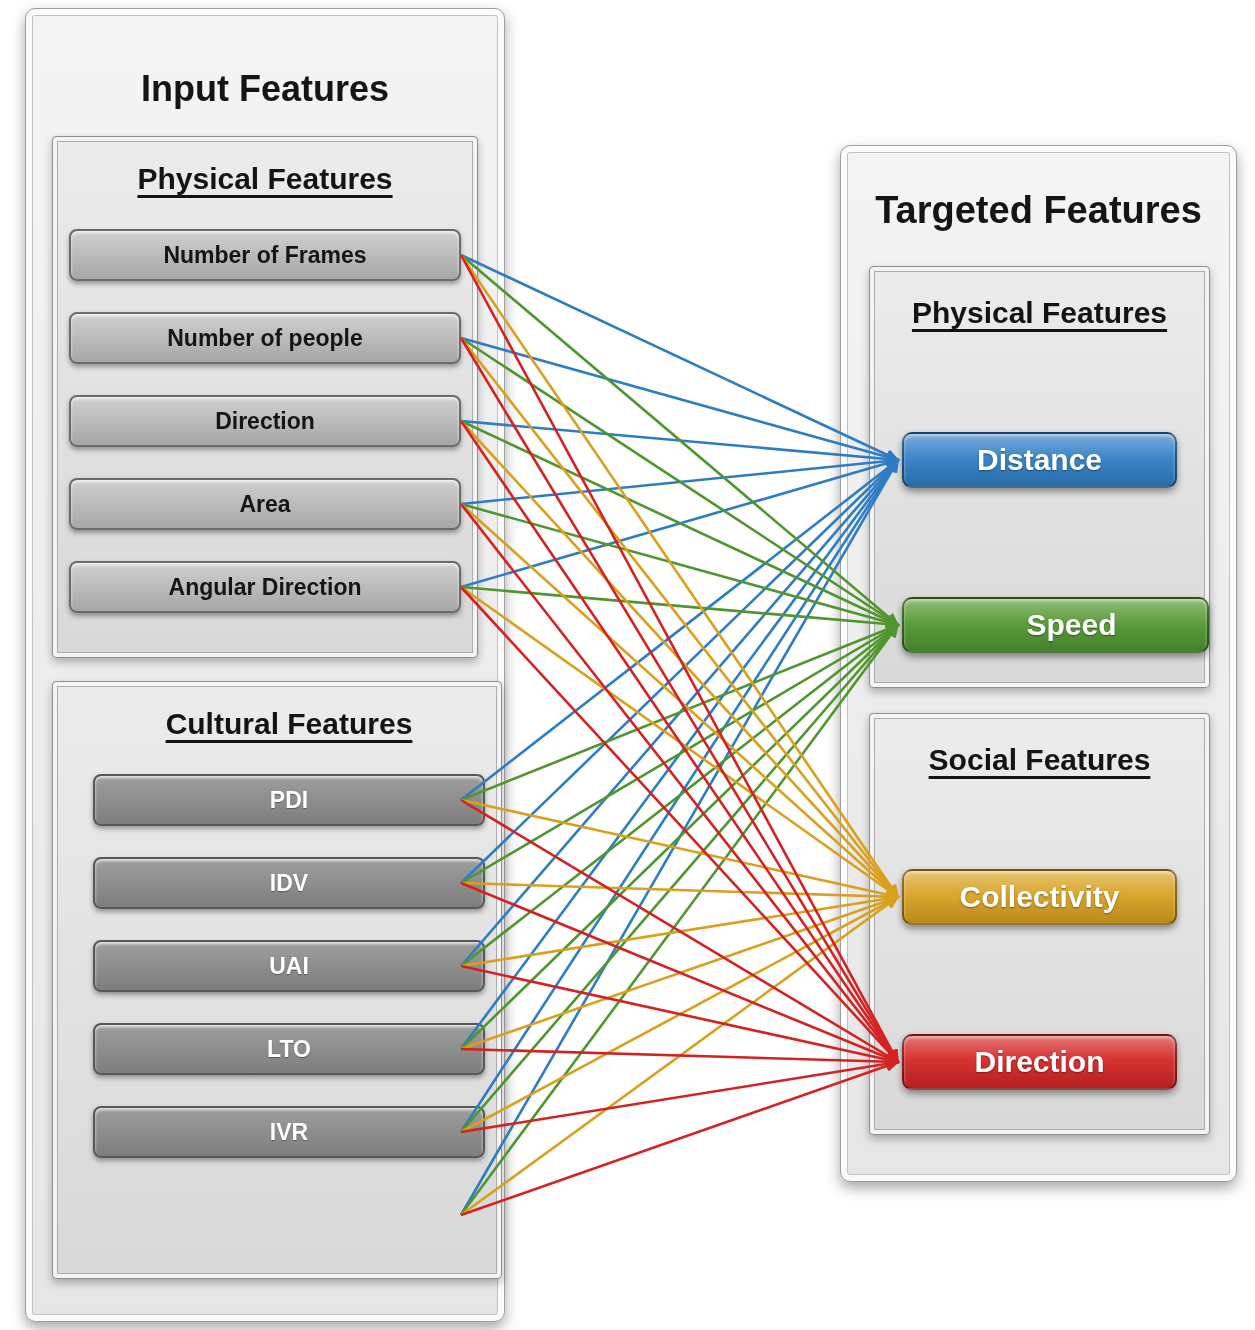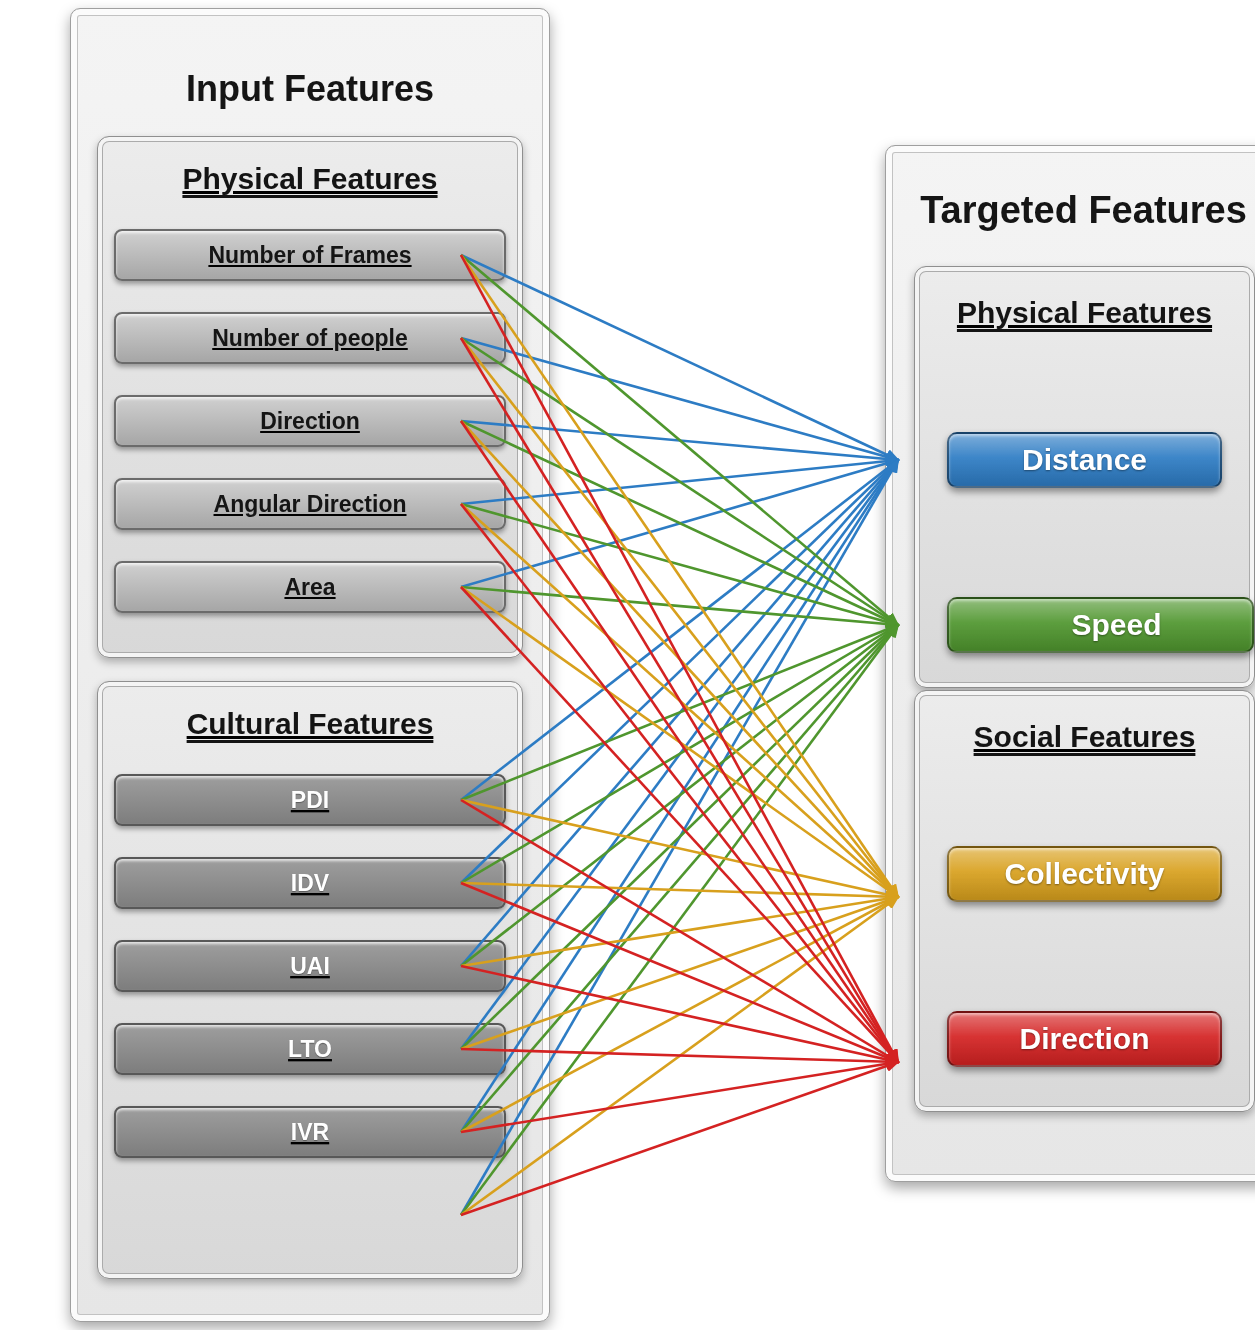--- a/index.html
+++ b/index.html
@@ -9,42 +9,40 @@
     font-family:"Liberation Sans", sans-serif;
     overflow:hidden;
     background:#ffffff;
   }
   .panel{
     position:absolute;
     background:linear-gradient(180deg,#f4f4f4,#e6e6e6);
     border:1px solid #9f9f9f;
     border-radius:10px;
     box-shadow: inset 0 0 0 6px #fbfbfb, inset 0 0 0 7px #c2c2c2, 0 6px 14px rgba(0,0,0,.35);
-    margin-left: 45px;
   }
   #input-panel{left:25px;top:8px;width:478px;height:1312px;}
   #target-panel{left:840px;top:145px;width:395px;height:1035px;}
   .panel-title{
     text-align:center;font-weight:700;color:#151515;
     font-size:36px;line-height:44px;
   }
   #input-panel .panel-title{margin-top:58px;}
   #target-panel .panel-title{margin-top:42px;font-size:38px;}
   .group{
     position:absolute;
     background:linear-gradient(180deg,#ececec,#d8d8d8);
     border:1px solid #8f8f8f;
-    border-radius:12px;
+    border-radius:4px;
     box-shadow: inset 0 0 0 4px #f4f4f4, inset 0 0 0 5px #ababab, 0 4px 8px rgba(0,0,0,.28);
-    text-decoration: underline;
   }
   #group-in-physical{left:26px;top:127px;width:424px;height:520px;}
-  #group-in-cultural{left:26px;top:672px;width:424px;height:596px;}
+  #group-in-cultural{left:26px;top:672px;width:424px;height:596px;padding-left:24px;}
   #group-t-physical{left:28px;top:120px;width:339px;height:420px;}
-  #group-t-social{left:28px;top:544px;width:339px;height:420px;}
+  #group-t-social{left:28px;top:567px;width:339px;height:420px;}
   .group-title{
     margin:22px 0 0 0;height:44px;
     text-align:center;font-weight:700;font-size:30px;line-height:40px;color:#141414;
     text-decoration:underline;
     text-decoration-thickness:3px;
     text-underline-offset:6px;
   }
   #group-t-physical .group-title,#group-t-social .group-title{margin-top:26px;}
   .btn-col{display:flex;flex-direction:column;gap:31px;margin-top:26px;align-items:center;}
   .gbtn{
@@ -82,22 +80,22 @@
 
   <div class="panel" id="input-panel">
     <div class="panel-title">Input Features</div>
 
     <div class="group" id="group-in-physical">
       <div class="group-title">Physical Features</div>
       <div class="btn-col">
         <div class="gbtn">Number of Frames</div>
         <div class="gbtn">Number of people</div>
         <div class="gbtn">Direction</div>
+        <div class="gbtn">Area</div>
         <div class="gbtn">Angular Direction</div>
-        <div class="gbtn">Area</div>
       </div>
     </div>
 
     <div class="group" id="group-in-cultural">
       <div class="group-title">Cultural Features</div>
       <div class="btn-col">
         <div class="gbtn dark">PDI</div>
         <div class="gbtn dark">IDV</div>
         <div class="gbtn dark">UAI</div>
         <div class="gbtn dark">LTO</div>

